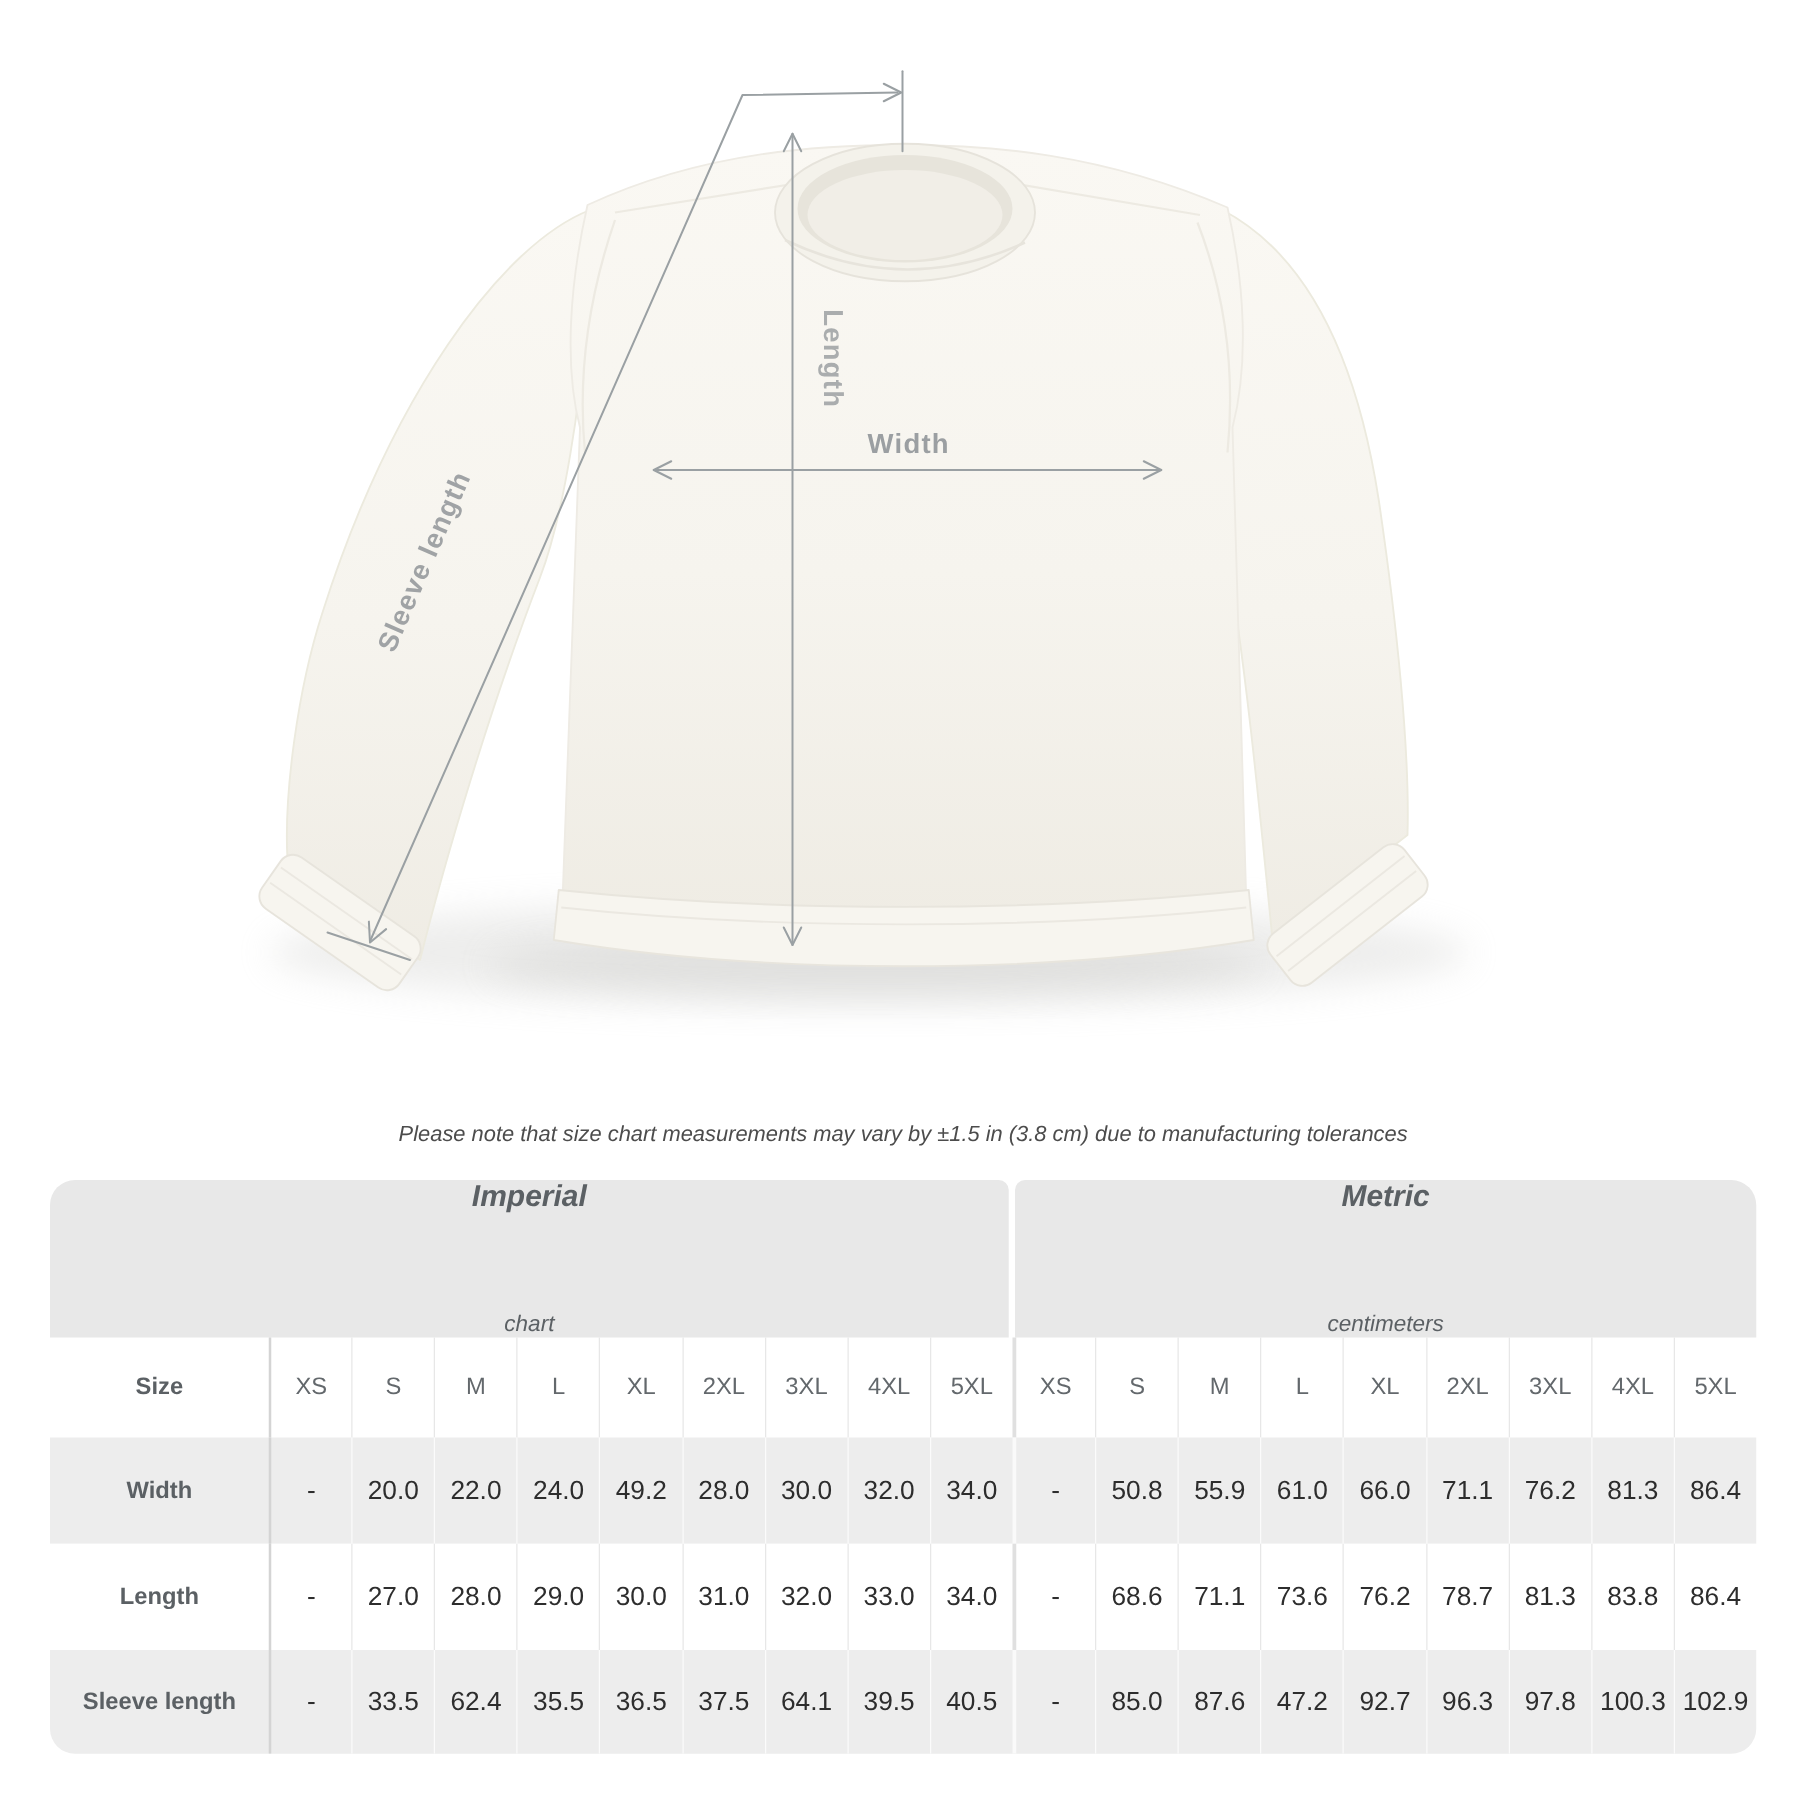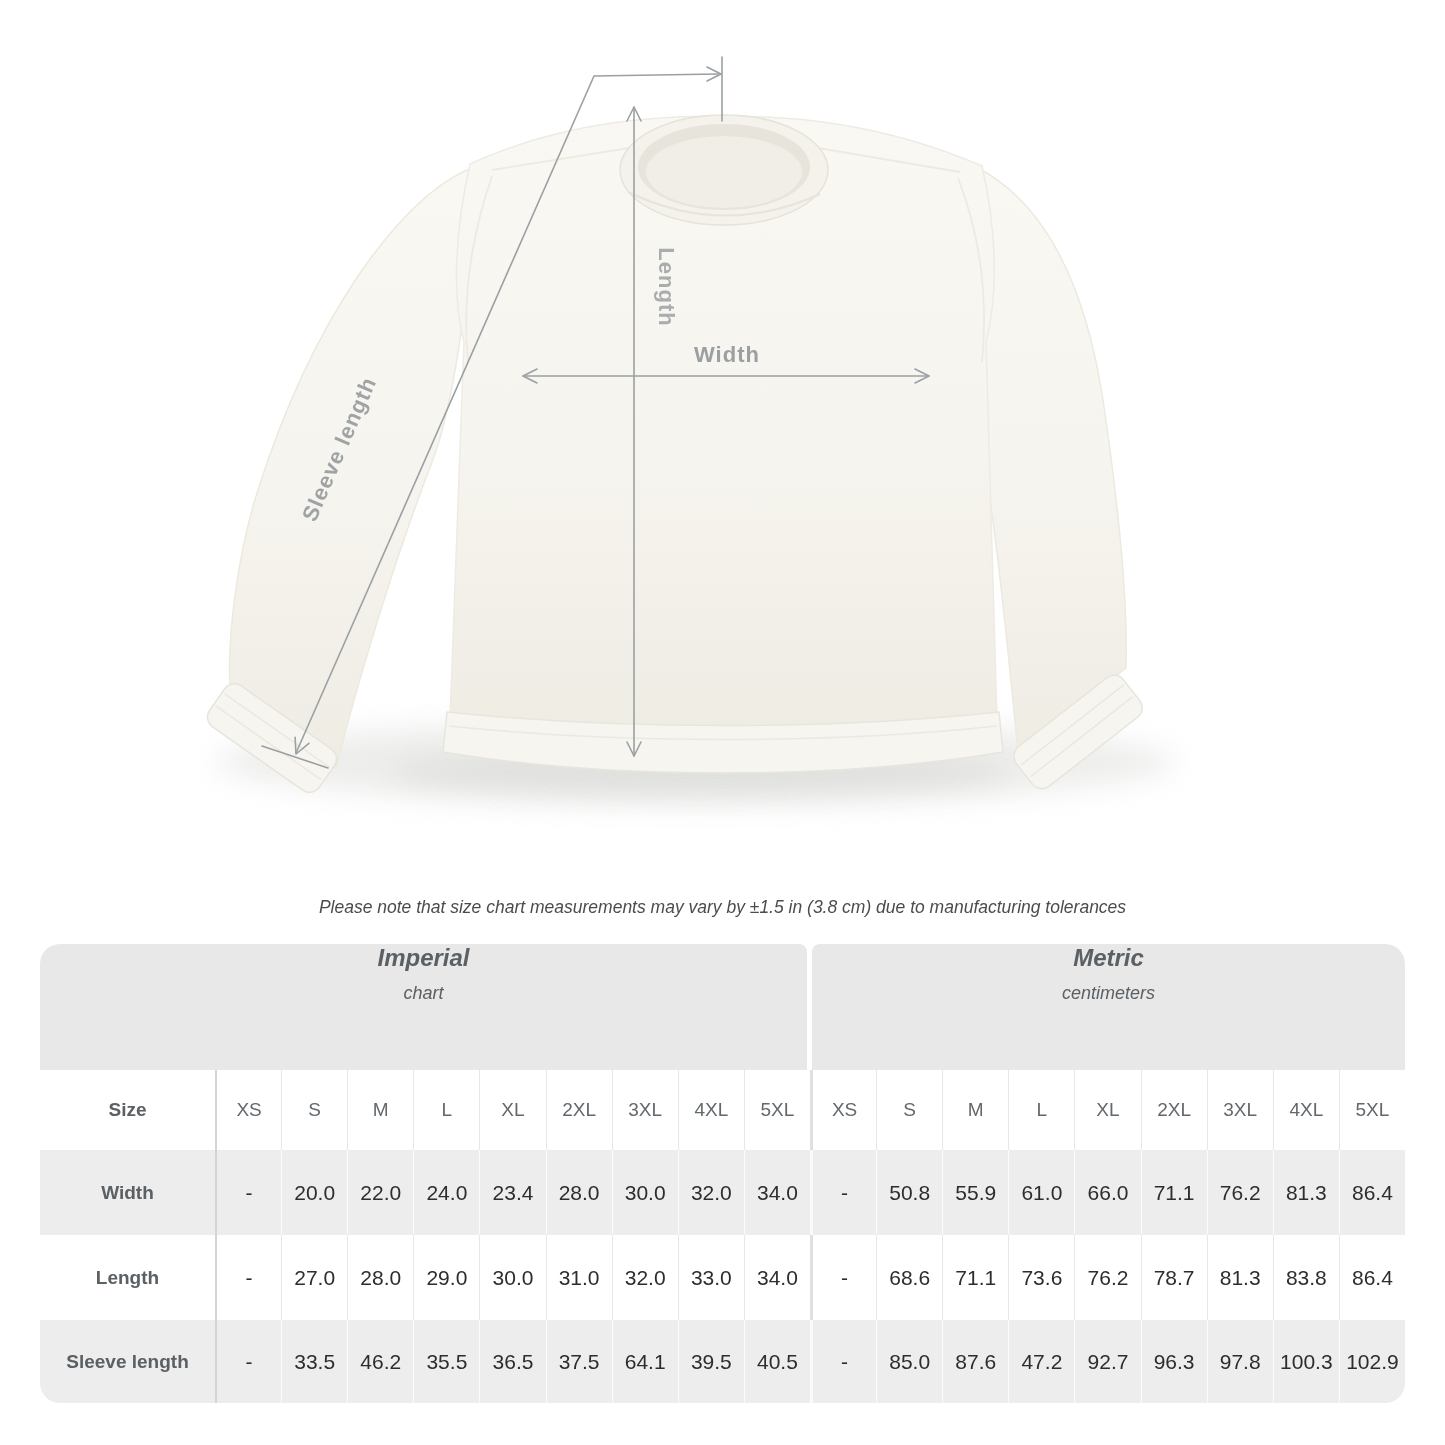--- a/index.html
+++ b/index.html
@@ -9,21 +9,21 @@
   .diagram svg{display:block;}
   svg text{font-family:"Liberation Sans",sans-serif;font-weight:bold;letter-spacing:1px;}
 
   .title{position:absolute;left:0;top:851px;width:100%;text-align:center;
          font-size:31px;font-weight:bold;color:#3a3a3a;}
   .subtitle{position:absolute;left:0;top:897px;width:100%;text-align:center;
             font-size:17.5px;font-style:italic;color:#4c4c4c;}
 
   .tbl{position:absolute;left:40px;top:944px;width:1365px;}
   .band{display:flex;gap:5px;height:126px;}
-  .blk{background:#e8e8e8;display:flex;flex-direction:column;align-items:center;justify-content:flex-start;}
+  .blk{background:#e8e8e8;display:flex;flex-direction:column;align-items:center;justify-content:space-between;}
   .blk.imp{width:767px;border-radius:20px 8px 0 0;}
   .blk.met{flex:1;border-radius:8px 20px 0 0;}
   .uname{font-size:24px;font-weight:bold;font-style:italic;color:#5b6064;}
   .uunit{font-size:18px;font-style:italic;color:#5b6064;margin-top:11px;}
 
   .row{display:grid;grid-template-columns:175px repeat(18,1fr);}
   .rs{height:80px;background:#fff;}
   .rd{height:85px;}
   .rg{background:#ededed;}
   .rw{background:#fff;}
@@ -154,21 +154,21 @@
       <div class="c h">4XL</div>
       <div class="c h">5XL</div>
     </div>
 
     <div class="row rd rg">
       <div class="lbl">Width</div>
       <div class="c fd">-</div>
       <div class="c">20.0</div>
       <div class="c">22.0</div>
       <div class="c">24.0</div>
-      <div class="c">23.4</div>
+      <div class="c">49.2</div>
       <div class="c">28.0</div>
       <div class="c">30.0</div>
       <div class="c">32.0</div>
       <div class="c">34.0</div>
       <div class="c md">-</div>
       <div class="c">50.8</div>
       <div class="c">55.9</div>
       <div class="c">61.0</div>
       <div class="c">66.0</div>
       <div class="c">71.1</div>
@@ -196,21 +196,21 @@
       <div class="c">78.7</div>
       <div class="c">81.3</div>
       <div class="c">83.8</div>
       <div class="c">86.4</div>
     </div>
 
     <div class="row rd rg last">
       <div class="lbl">Sleeve length</div>
       <div class="c fd">-</div>
       <div class="c">33.5</div>
-      <div class="c">46.2</div>
+      <div class="c">62.4</div>
       <div class="c">35.5</div>
       <div class="c">36.5</div>
       <div class="c">37.5</div>
       <div class="c">64.1</div>
       <div class="c">39.5</div>
       <div class="c">40.5</div>
       <div class="c md">-</div>
       <div class="c">85.0</div>
       <div class="c">87.6</div>
       <div class="c">47.2</div>

